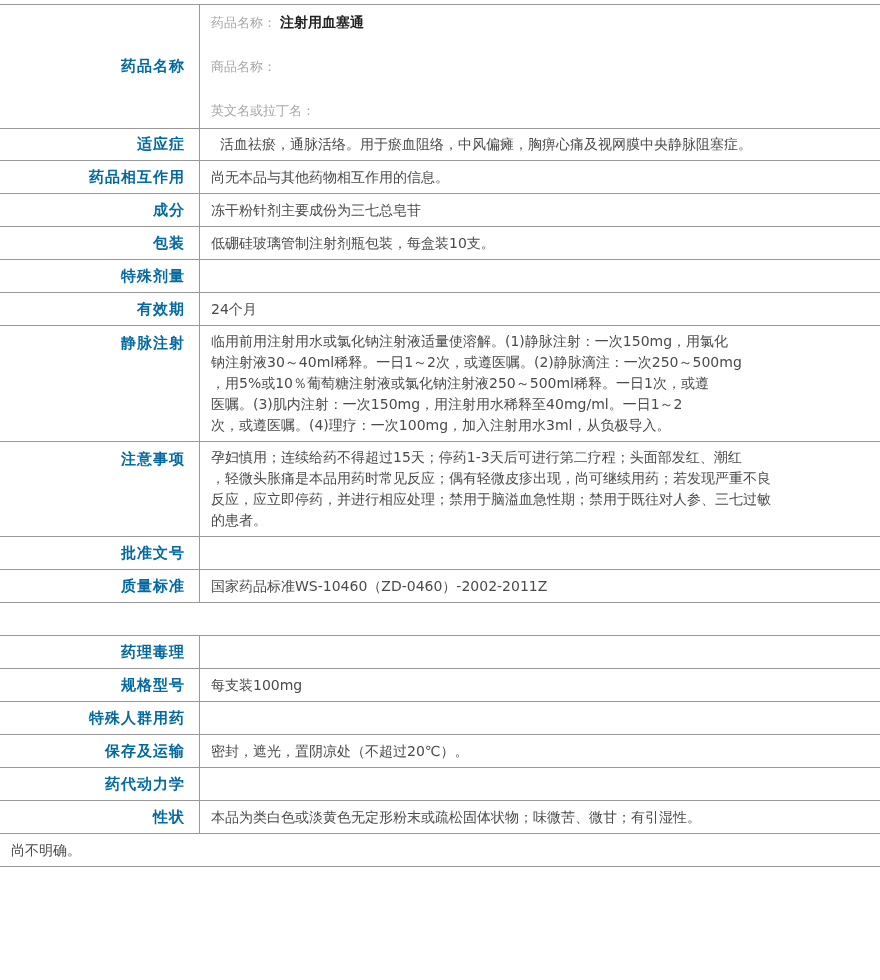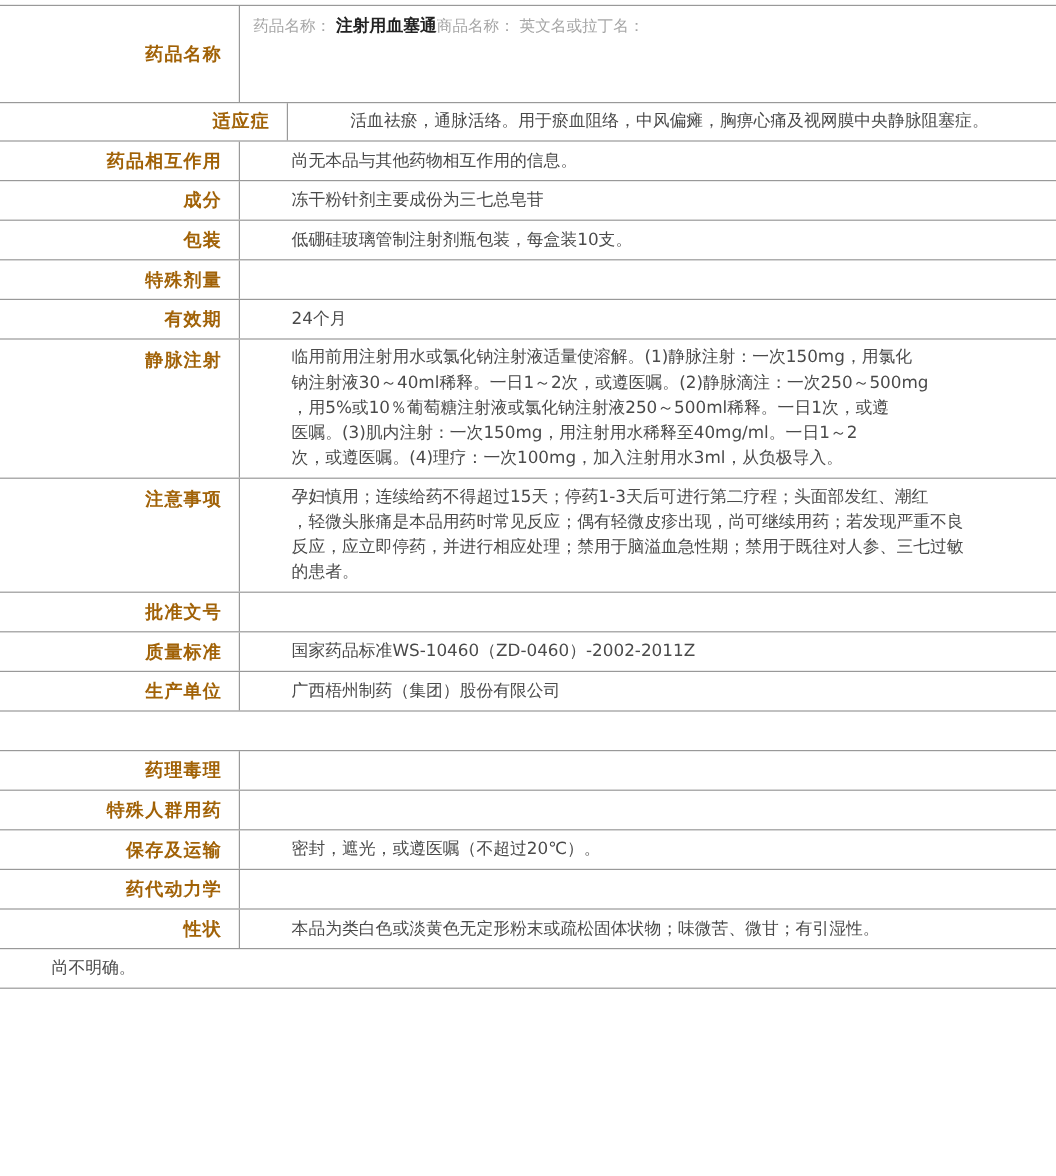--- a/index.html
+++ b/index.html
@@ -18,58 +18,58 @@
     width: 880px;
     border-top: 1px solid #999999;
     box-sizing: border-box;
   }
   .row {
     display: flex;
     border-bottom: 1px solid #999999;
     min-height: 32px;
     box-sizing: content-box;
   }
-  .row.short { min-height: 29px; padding-left: 40px; }
+  .row.short { min-height: 29px; }
   .row.name-row { min-height: 80px; }
   .label-cell {
     width: 200px;
     flex: 0 0 200px;
     box-sizing: border-box;
     border-right: 1px solid #999999;
     display: flex;
     align-items: center;
     justify-content: flex-end;
     padding: 5px 14px 5px 4px;
     font-size: 15px;
     font-weight: bold;
-    color: #a16207;
+    color: #0369a1;
     letter-spacing: 1px;
   }
   .row.tall .label-cell {
     align-items: flex-start;
     padding-top: 8px;
   }
   .content-cell {
     flex: 1 1 auto;
     display: flex;
     align-items: center;
     box-sizing: border-box;
     padding: 5px 12px 5px 11px;
     font-size: 14px;
     color: #4a4a4a;
     line-height: 21px;
   }
   .content-text {
     white-space: pre-wrap;
-    margin-left: 32px;
   }
   .name-content {
-    flex-direction: row;
+    flex-direction: column;
     align-items: flex-start;
     line-height: 25px;
+    gap: 19px;
   }
   .sub-line {
     font-size: 13px;
   }
   .sub-label {
     color: #a6a6a6;
   }
   .sub-value {
     color: #222222;
     font-weight: bold;
@@ -158,52 +158,52 @@
     <div class="label-cell">批准文号</div>
   </div>
 
   <div class="row">
     <div class="label-cell">质量标准</div>
     <div class="content-cell">
         <span class="content-text">国家药品标准WS-10460（ZD-0460）-2002-2011Z</span>
       </div>
   </div>
 
-  <div class="row">
-    <div class="label-cell">生产单位</div>
-    <div class="content-cell">
-        <span class="content-text">广西梧州制药（集团）股份有限公司</span>
-      </div>
-  </div>
 
   <div class="row">
     <div class="content-cell">
         <span class="content-text"></span>
       </div>
   </div>
 
   <div class="row">
     <div class="label-cell">药理毒理</div>
     <div class="content-cell">
         <span class="content-text"></span>
       </div>
   </div>
 
+  <div class="row">
+    <div class="label-cell">规格型号</div>
+    <div class="content-cell">
+        <span class="content-text">每支装100mg</span>
+      </div>
+  </div>
 
   <div class="row">
     <div class="label-cell">特殊人群用药</div>
     <div class="content-cell">
         <span class="content-text"></span>
       </div>
   </div>
 
   <div class="row">
     <div class="label-cell">保存及运输</div>
     <div class="content-cell">
-        <span class="content-text">密封，遮光，或遵医嘱（不超过20℃）。</span>
+        <span class="content-text">密封，遮光，置阴凉处（不超过20℃）。</span>
       </div>
   </div>
 
   <div class="row">
     <div class="label-cell">药代动力学</div>
     <div class="content-cell">
         <span class="content-text"></span>
       </div>
   </div>
 

